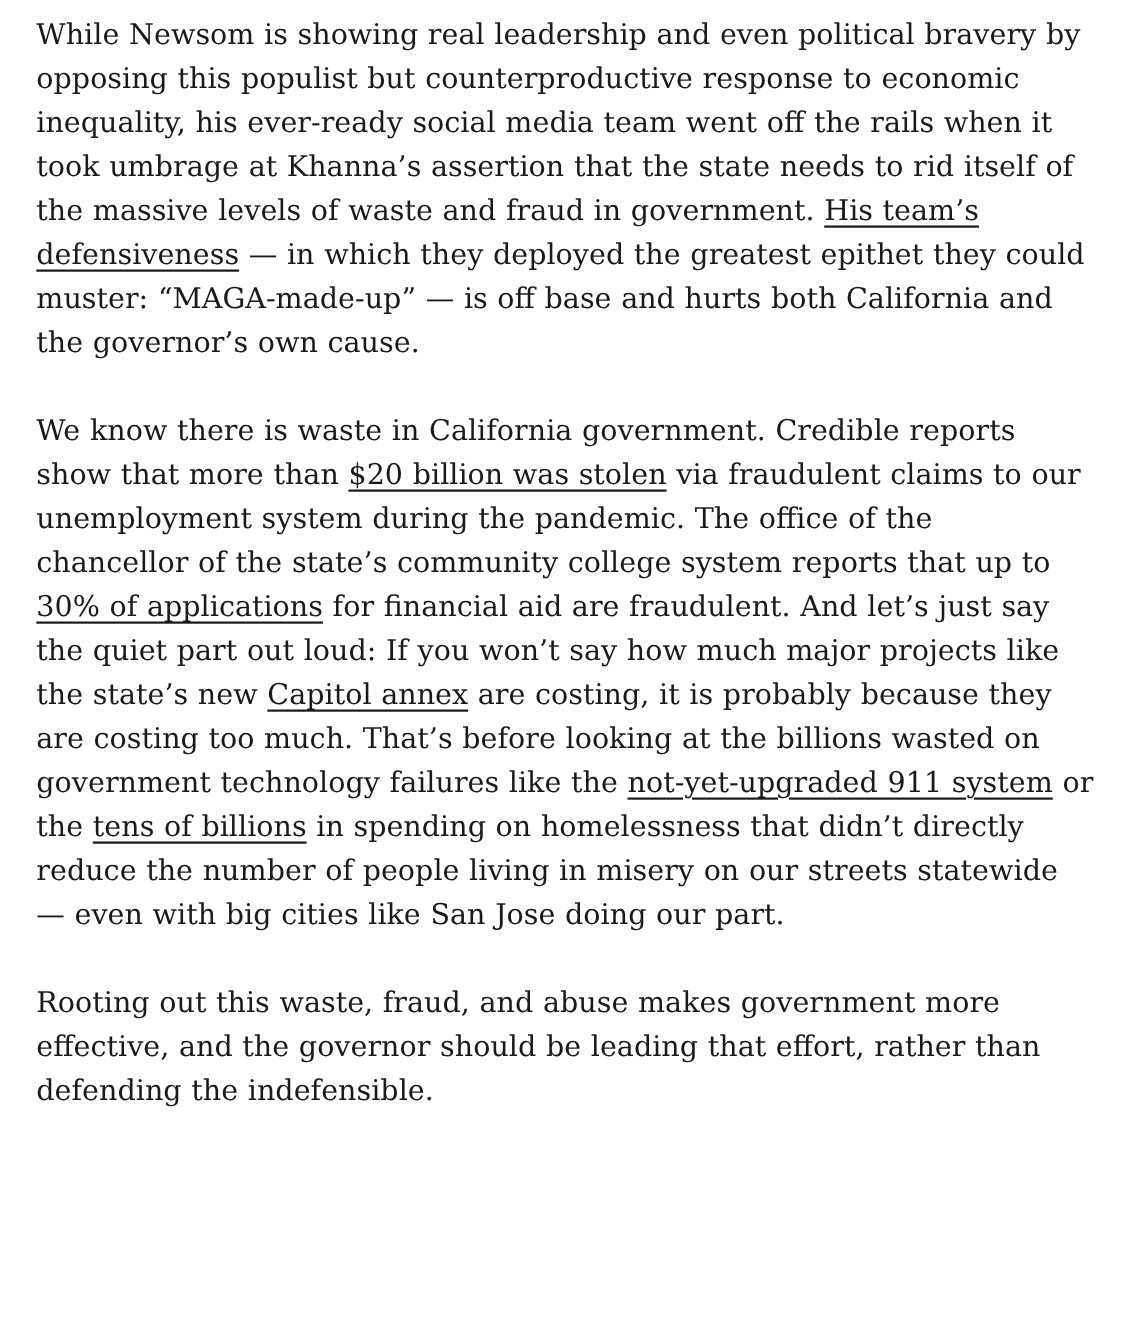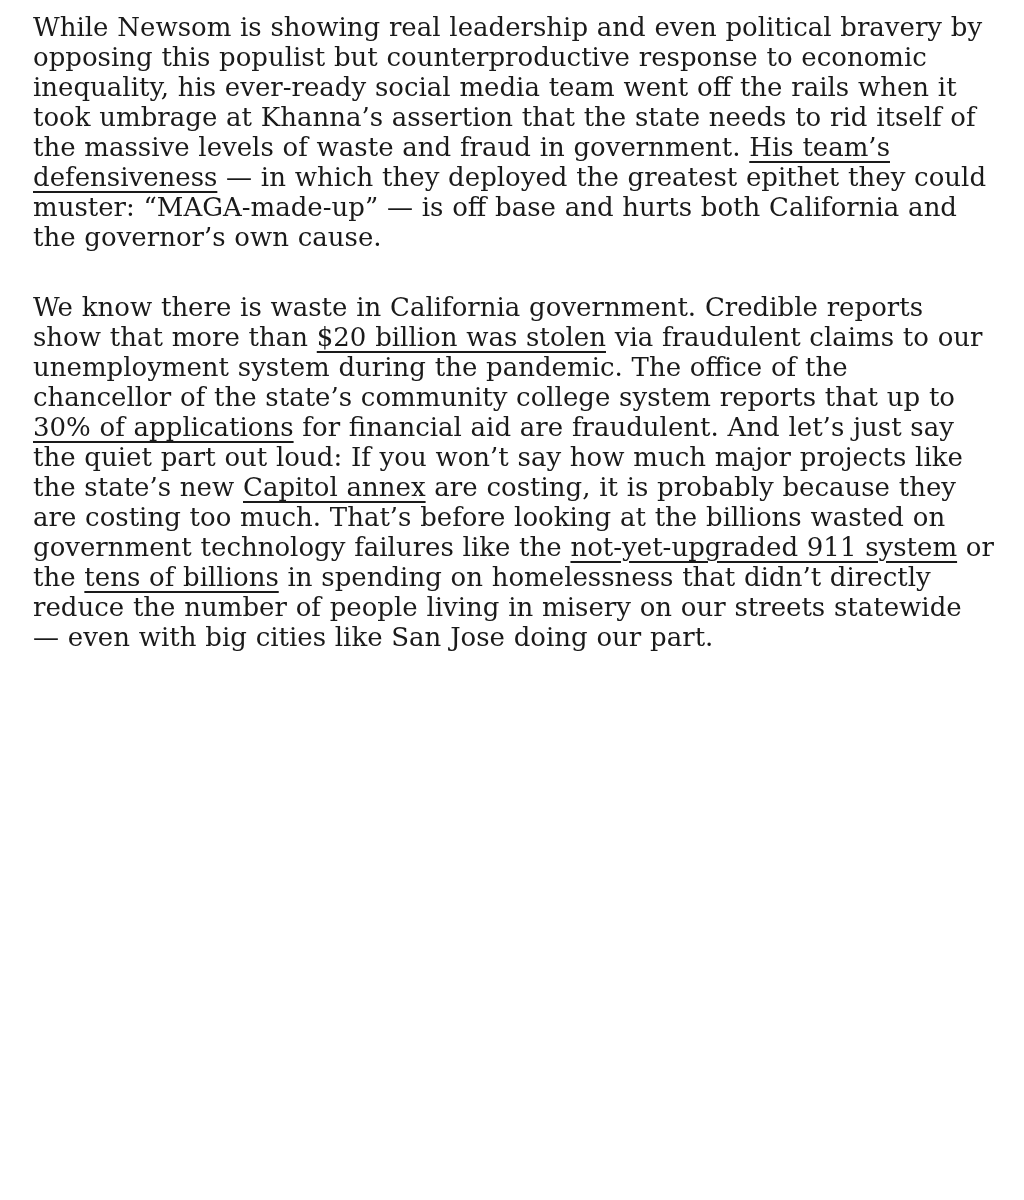--- a/index.html
+++ b/index.html
@@ -10,32 +10,33 @@
     overflow: hidden;
     font-family: "DejaVu Serif", "Liberation Serif", serif;
     color: #1a1a1a;
     -webkit-font-smoothing: antialiased;
   }
   .article {
     padding: 12px 30px 0 33px;
   }
   p.para {
     font-size: 26px;
-    line-height: 30px;
+    line-height: 40px;
     margin: 0 0 40px 0;
     text-align: left;
     word-spacing: 0.5px;
   }
   a.inline-link {
     color: inherit;
     text-decoration: underline;
     text-decoration-thickness: 2px;
     text-underline-offset: 5px;
     cursor: pointer;
   }
 </style>
 </head>
 <body>
 
 <article class="article">
   <p class="para"><span>While Newsom is showing real leadership and even political bravery by opposing this populist but counterproductive response to economic inequality, his ever-ready social media team went off the rails when it took umbrage at Khanna’s assertion that the state needs to rid itself of the massive levels of waste and fraud in government. </span><a href="#" class="inline-link">His team’s defensiveness</a><span> — in which they deployed the greatest epithet they could muster: “MAGA-made-up” — is off base and hurts both California and the governor’s own cause.</span></p>
   <p class="para"><span>We know there is waste in California government. Credible reports show that more than </span><a href="#" class="inline-link">$20 billion was stolen</a><span> via fraudulent claims to our unemployment system during the pandemic. The office of the chancellor of the state’s community college system reports that up to </span><a href="#" class="inline-link">30% of applications</a><span> for financial aid are fraudulent. And let’s just say the quiet part out loud: If you won’t say how much major projects like the state’s new </span><a href="#" class="inline-link">Capitol annex</a><span> are costing, it is probably because they are costing too much. That’s before looking at the billions wasted on government technology failures like the </span><a href="#" class="inline-link">not-yet-upgraded 911 system</a><span> or the </span><a href="#" class="inline-link">tens of billions</a><span> in spending on homelessness that didn’t directly reduce the number of people living in misery on our streets statewide — even with big cities like San Jose doing our part.</span></p>
+  <p class="para"><span>Rooting out this waste, fraud, and abuse makes government more effective, and the governor should be leading that effort, rather than defending the indefensible.</span></p>
 </article>
 
 </body></html>

